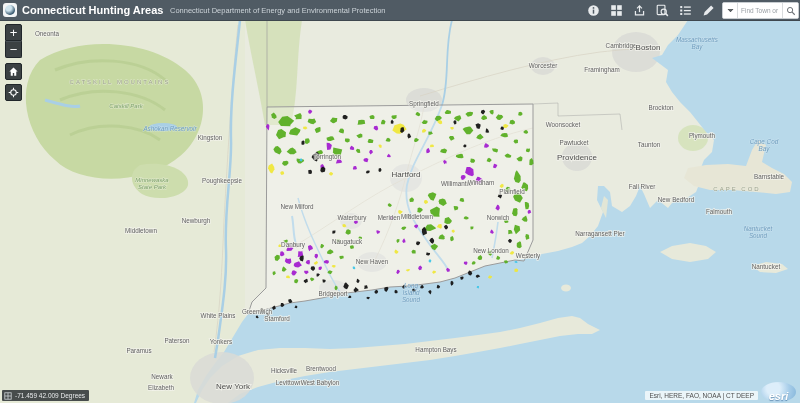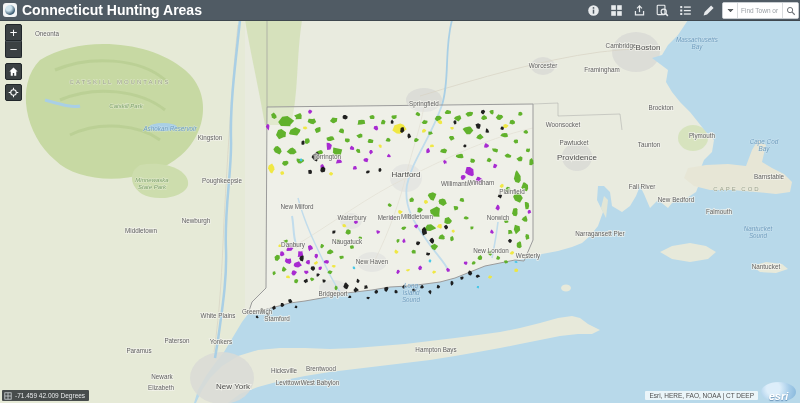--- a/index.html
+++ b/index.html
@@ -6,21 +6,21 @@
   .app{position:relative;width:800px;height:403px;overflow:hidden;
        font-family:"Liberation Sans",sans-serif;background:#e9ebdf;}
   
   header{position:absolute;top:0;left:0;width:800px;height:20px;
          background:#505b64;border-bottom:1px solid #3e474e;z-index:30;}
   .logo{position:absolute;left:3px;top:3px;width:14px;height:14px;background:#f4f6f7;
         border-radius:3px;display:flex;align-items:center;justify-content:center;}
   .globe{width:10px;height:10px;border-radius:50%;
          background:radial-gradient(circle at 35% 30%,#cfe4ee 0 30%,#3c5c72 70%,#243c4e);}
   .title{position:absolute;left:22px;top:0;height:20px;line-height:20px;
-         color:#ffffff;font-size:14px;font-weight:bold;white-space:nowrap;}
+         color:#ffffff;font-size:11px;font-weight:bold;white-space:nowrap;}
   .subtitle{position:absolute;left:170px;top:0;height:20px;line-height:21px;
          color:#ccd3d8;font-size:7.5px;white-space:nowrap;}
   .tools{position:absolute;left:586px;top:0;height:20px;display:flex;align-items:center;gap:8px;}
   .toolbtn{width:15px;height:15px;display:inline-flex;align-items:center;justify-content:center;
          cursor:pointer;background:none;border:none;padding:0;}
   .toolbtn svg{width:13px;height:13px;display:block;}
   .search{position:absolute;left:722px;top:2px;width:75px;height:15px;background:#ffffff;
          border-radius:2px;display:flex;align-items:stretch;overflow:hidden;border:1px solid #c8cdd1;}
   .search .caret{width:15px;border:none;background:#fff;border-right:1px solid #d9dcde;
          display:flex;align-items:center;justify-content:center;cursor:pointer;padding:0;}
@@ -67,20 +67,21 @@
 </head>
 <body>
 
 <div class="app">
 
   <header>
     <div class="logo">
       <span class="globe"></span>
     </div>
     <div class="title">Connecticut Hunting Areas</div>
+    <div class="subtitle">Connecticut Department of Energy and Environmental Protection</div>
     <div class="tools" id="tools">
         <button class="toolbtn">
           <svg viewBox="0 0 16 16">
             <circle cx="8" cy="8" r="6.5" fill="#e8ebed"></circle>
             <rect x="7.1" y="6.9" width="1.8" height="5" fill="#505b64"></rect>
             <circle cx="8" cy="4.8" r="1.1" fill="#505b64"></circle>
           </svg>
         </button>
         <button class="toolbtn">
           <svg viewBox="0 0 16 16" fill="#e8ebed">

